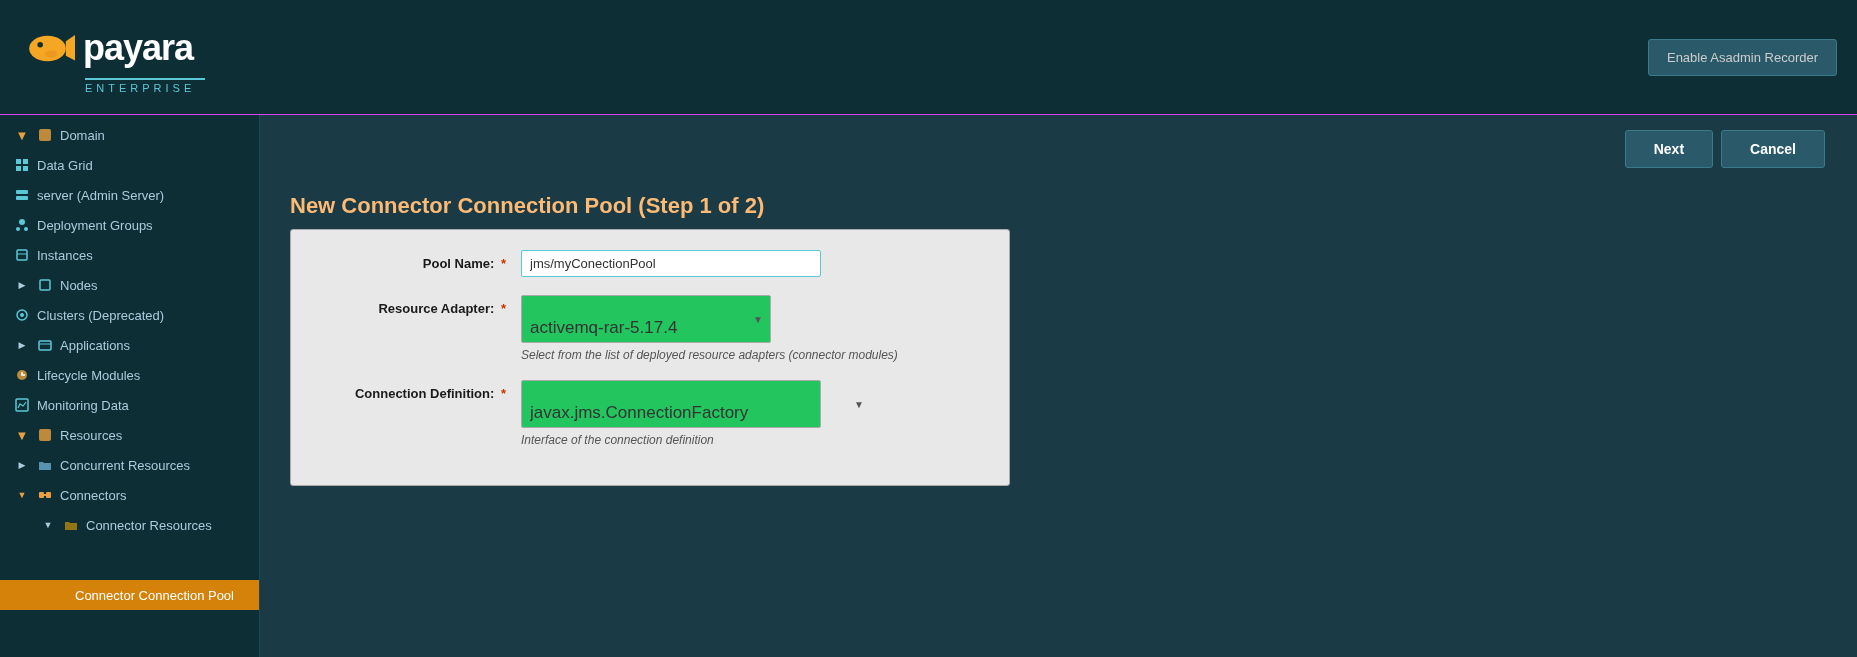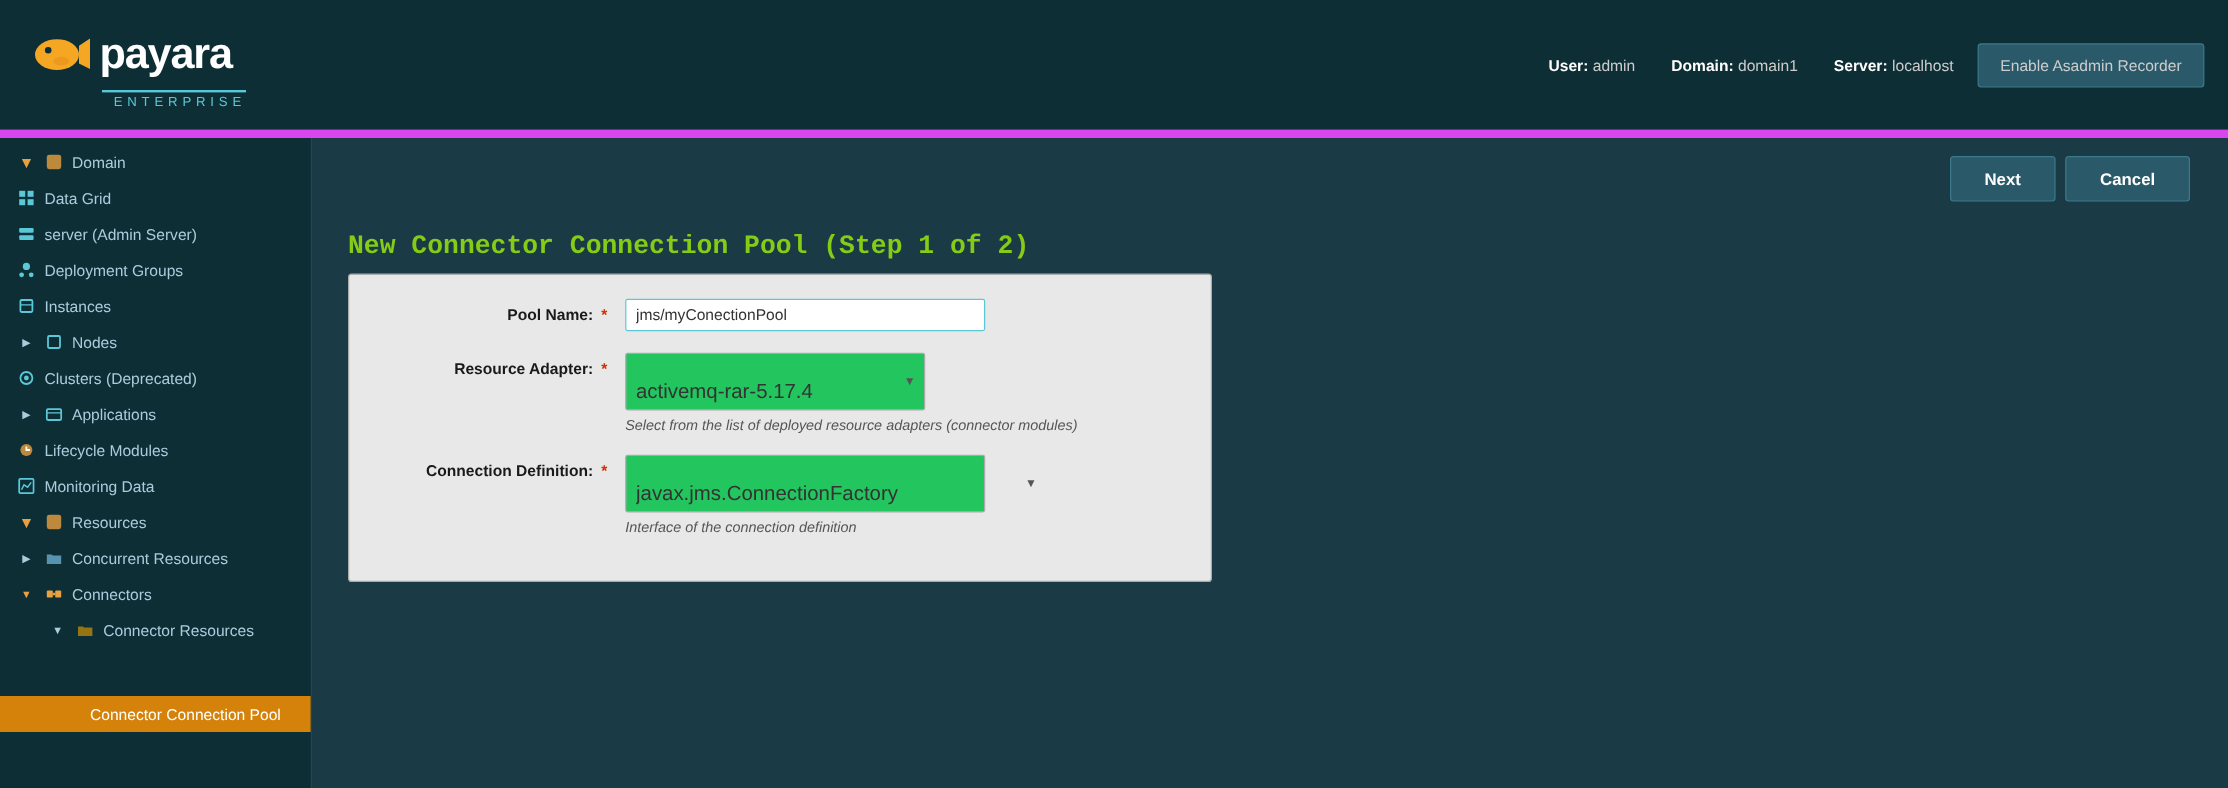--- a/index.html
+++ b/index.html
@@ -15,21 +15,21 @@
       flex-direction: column;
     }
 
     
     .header {
       background: #0d2e35;
       display: flex;
       align-items: center;
       padding: 0 20px;
       height: 115px;
-      border-bottom: 7px solid #d946ef;
+      border-bottom: 1px solid #d946ef;
       flex-shrink: 0;
     }
     .logo-area {
       display: flex;
       flex-direction: column;
       align-items: flex-start;
       margin-right: auto;
     }
     .logo-text {
       display: flex;
@@ -48,21 +48,21 @@
     }
     .logo-enterprise {
       font-size: 11px;
       color: #5bc8d8;
       letter-spacing: 4px;
       margin-top: 2px;
       margin-left: 65px;
       border-top: 2px solid #5bc8d8;
       padding-top: 2px;
       width: 120px;
-      text-align: right;
+      text-align: left;
     }
     .header-info {
       display: flex;
       align-items: center;
       gap: 30px;
       color: #ccc;
       font-size: 13px;
       margin-right: 20px;
     }
     .header-info span strong {
@@ -153,24 +153,23 @@
       color: #fff;
       border: 1px solid #3a7a8a;
     }
 
     
     .form-area {
       padding: 10px 30px 30px 30px;
     }
     .form-title {
       font-size: 22px;
-      color: #84cc16;
+      color: #fdba74;
       margin-bottom: 10px;
       font-weight: bold;
-      font-family: Liberation Mono, monospace;
     }
     .form-subtitle {
       font-size: 13px;
       color: #acd;
       margin-bottom: 20px;
     }
     .form-box {
       background: #e8e8e8;
       border: 1px solid #aaa;
       border-radius: 3px;
@@ -253,34 +252,20 @@
       <svg class="logo-fish" viewBox="0 0 60 60" fill="none" xmlns="http://www.w3.org/2000/svg">
         <ellipse cx="30" cy="30" rx="20" ry="14" fill="#f5a623"></ellipse>
         <polygon points="50,22 62,14 60,30 62,44 50,38" fill="#f5a623"></polygon>
         <circle cx="22" cy="26" r="3" fill="#0d2e35"></circle>
         <ellipse cx="34" cy="36" rx="7" ry="4" fill="#e8901a" opacity="0.6"></ellipse>
       </svg>
       <span class="logo-name">payara</span>
     </div>
     <div class="logo-enterprise">ENTERPRISE</div>
   </div>
-  <div class="header-info">
-    <span>
-      <strong>User:</strong>
-      <span> admin</span>
-    </span>
-    <span>
-      <strong>Domain:</strong>
-      <span> domain1</span>
-    </span>
-    <span>
-      <strong>Server:</strong>
-      <span> localhost</span>
-    </span>
-  </div>
   <button class="recorder-btn">Enable Asadmin Recorder</button>
 </div>
 
 <div class="main-layout">
 
   <div class="sidebar">
 
     <div class="sidebar-item">
       <span class="icon" style="color:#e8a040;">▼</span>
       <span class="icon">

